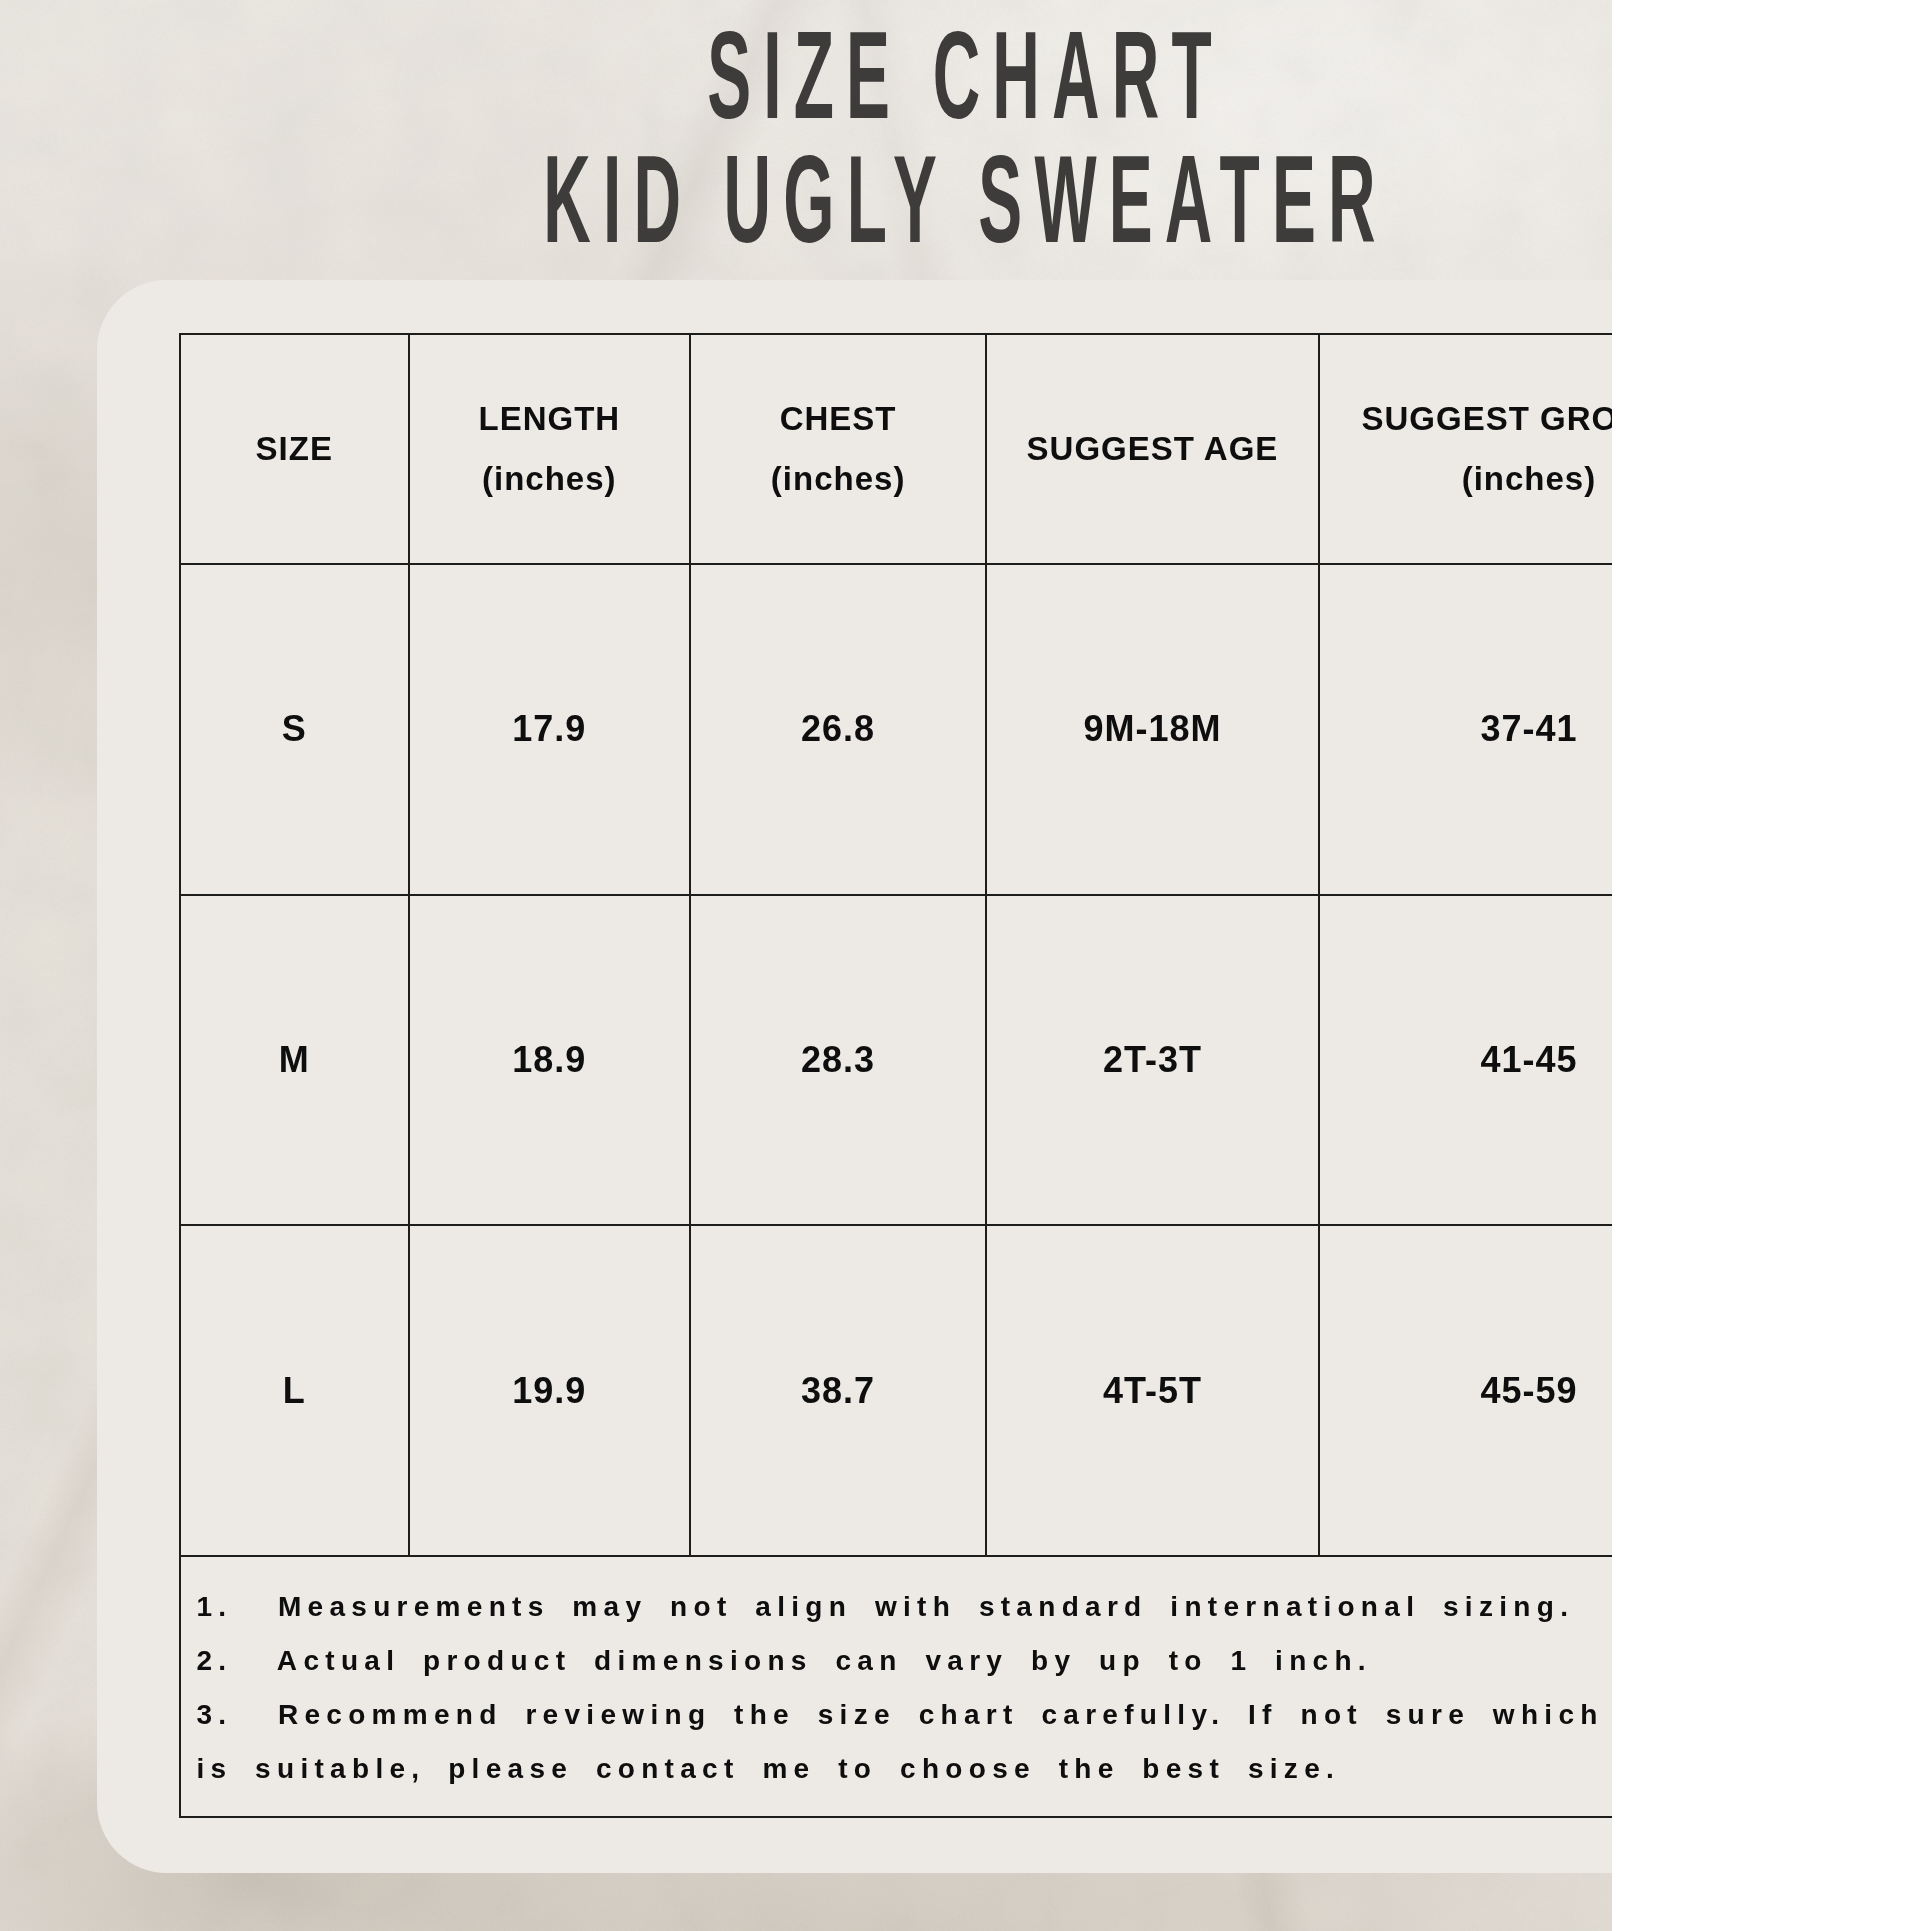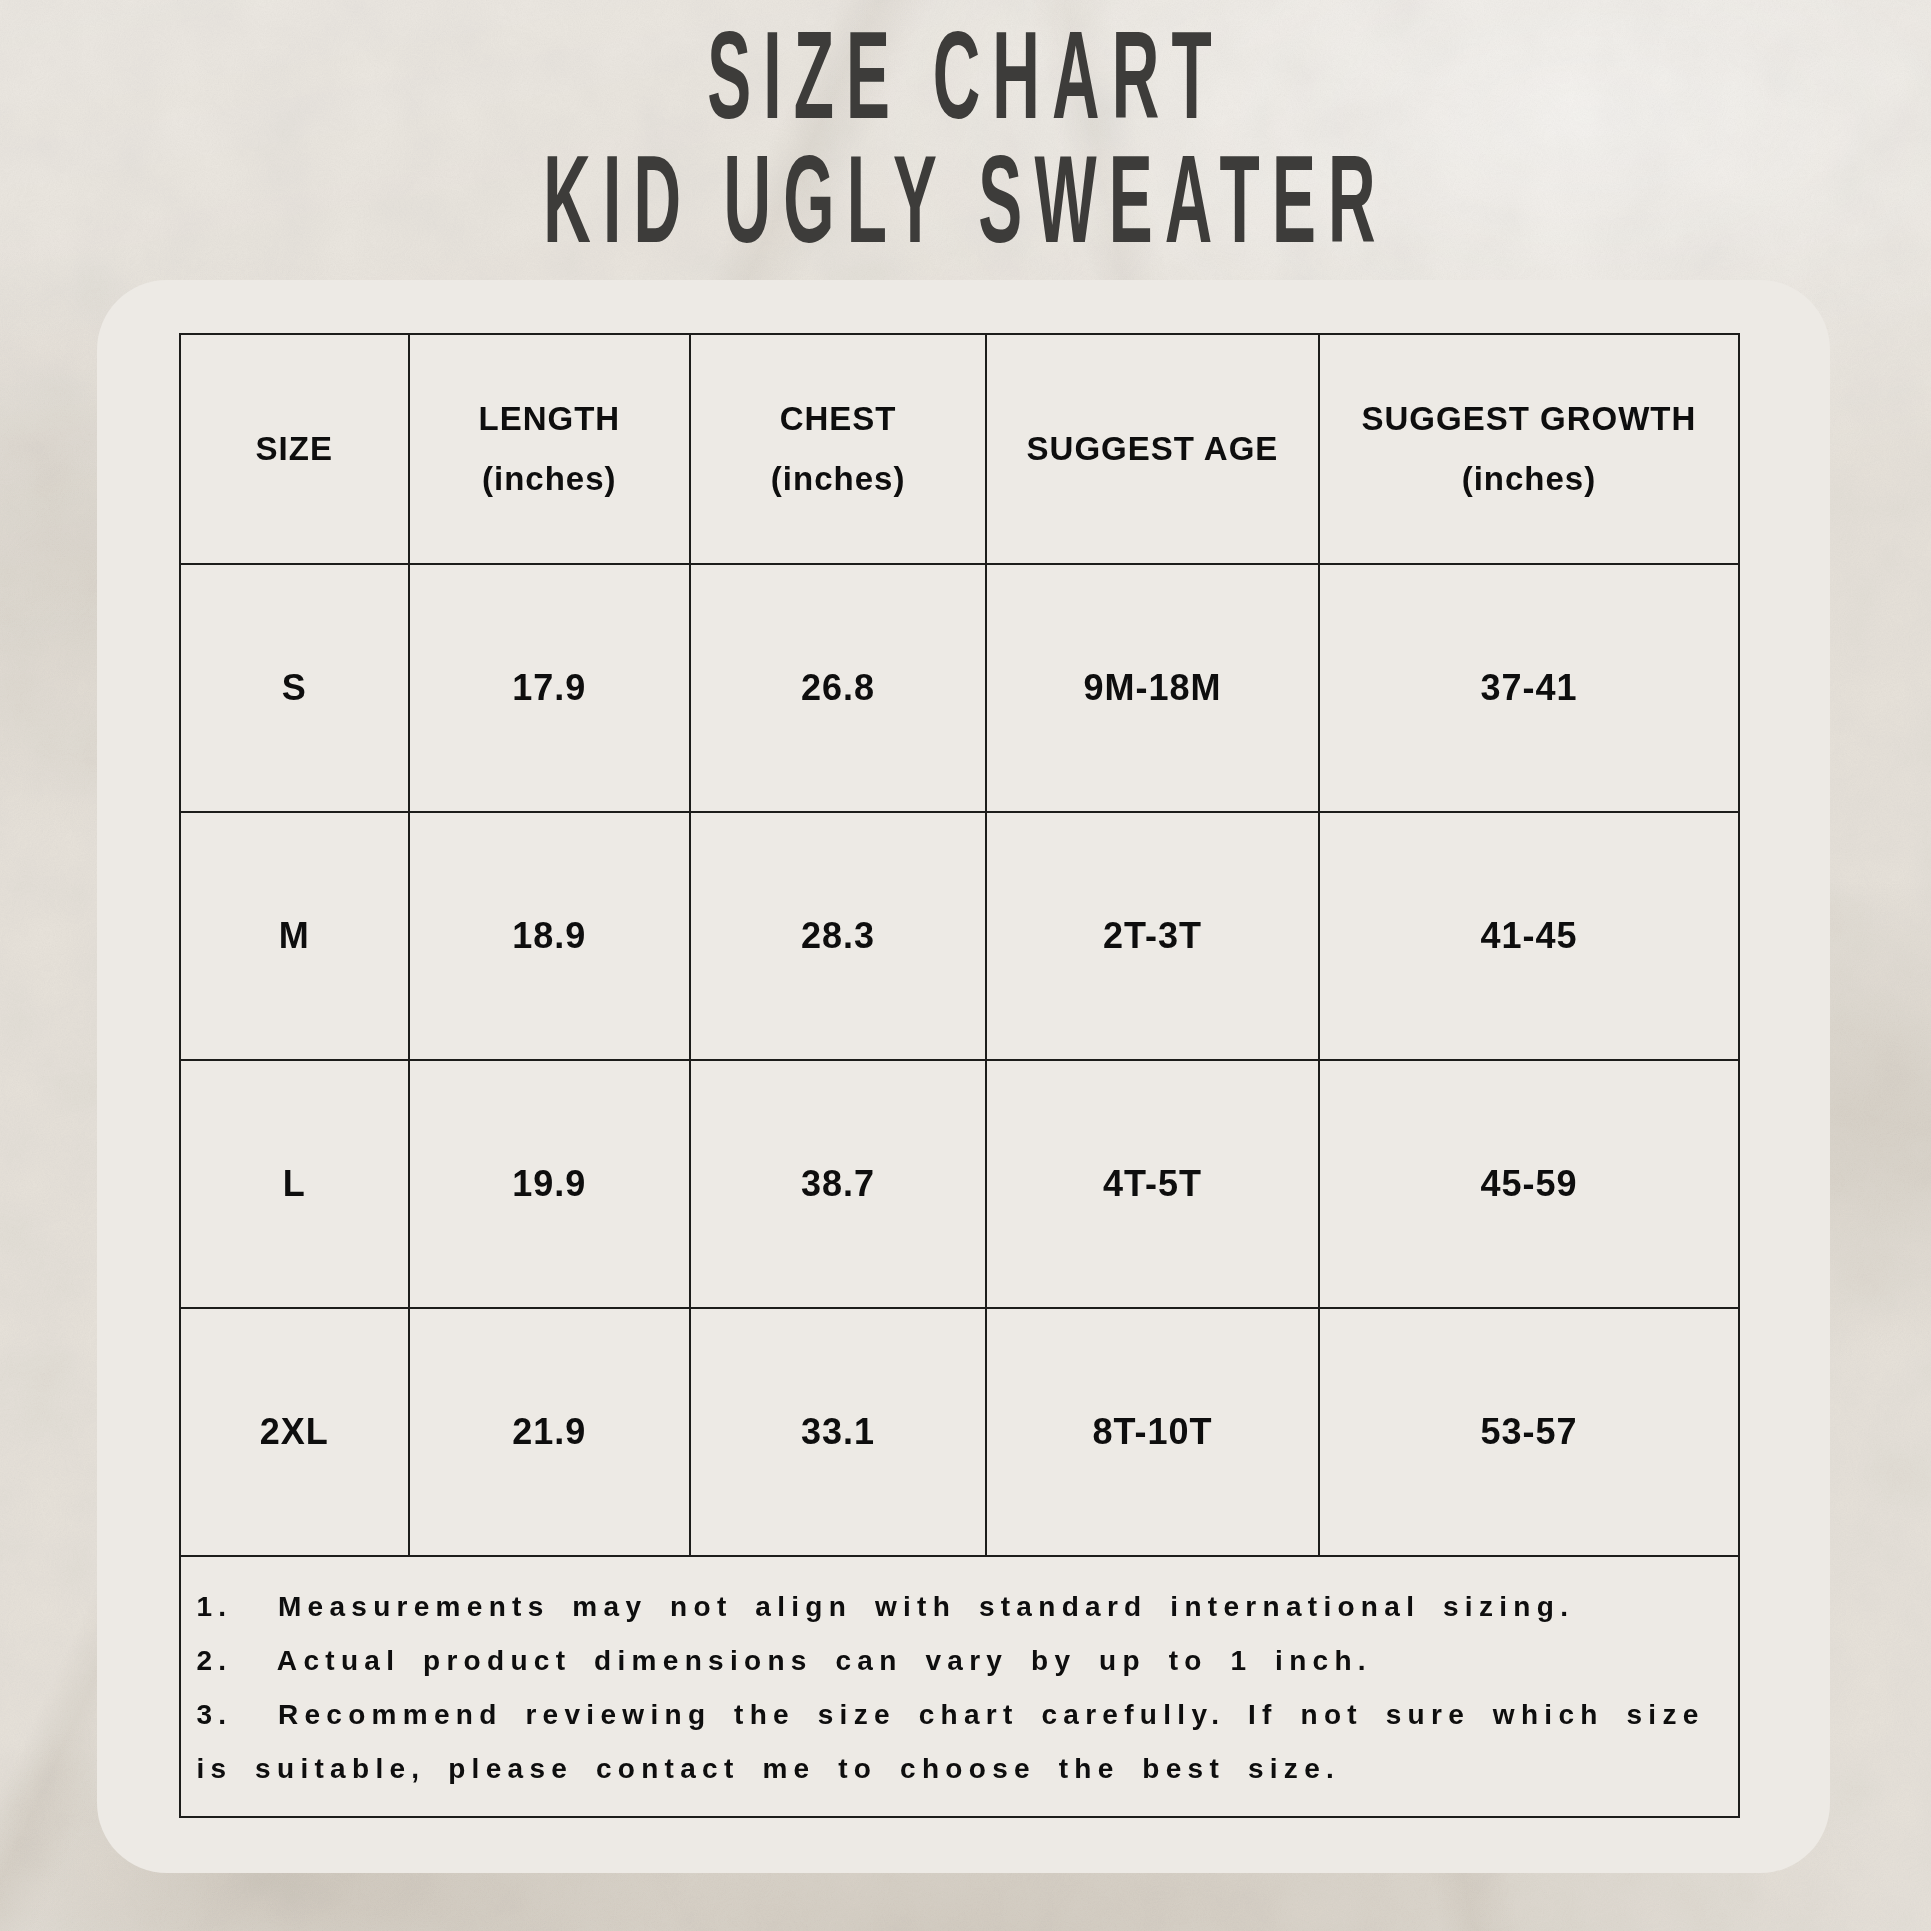--- a/index.html
+++ b/index.html
@@ -4,21 +4,21 @@
 <style>
   html, body {
     margin: 0;
     padding: 0;
     width: 1931px;
     height: 1931px;
     font-family: "Liberation Sans", sans-serif;
   }
   .page {
     position: relative;
-    width: 1931px;
+    width: 1612px;
     height: 1931px;
     overflow: hidden;
     background:
       radial-gradient(1255px 628px at 82% 6%, rgba(255,255,255,0.55), transparent 62%),
       radial-gradient(869px 502px at 6% 28%, rgba(118,104,84,0.10), transparent 60%),
       radial-gradient(1448px 734px at 50% 103%, rgba(128,112,90,0.20), transparent 66%),
       radial-gradient(772px 406px at 97% 58%, rgba(122,108,88,0.13), transparent 60%),
       radial-gradient(676px 290px at 15% 97%, rgba(118,104,84,0.16), transparent 60%),
       linear-gradient(115deg, transparent 29.5%, rgba(110,95,75,0.08) 31%, transparent 33%),
       linear-gradient(78deg, transparent 61.5%, rgba(110,95,75,0.07) 63%, transparent 65%),
@@ -176,27 +176,20 @@
         <td><span class="cell-value">2T-3T</span></td>
         <td><span class="cell-value">41-45</span></td>
       </tr>
       <tr>
         <td><span class="cell-value">L</span></td>
         <td><span class="cell-value">19.9</span></td>
         <td><span class="cell-value">38.7</span></td>
         <td><span class="cell-value">4T-5T</span></td>
         <td><span class="cell-value">45-59</span></td>
       </tr>
-      <tr>
-        <td><span class="cell-value">2XL</span></td>
-        <td><span class="cell-value">21.9</span></td>
-        <td><span class="cell-value">33.1</span></td>
-        <td><span class="cell-value">8T-10T</span></td>
-        <td><span class="cell-value">53-57</span></td>
-      </tr>
     </tbody>
     <tfoot>
       <tr>
         <td class="notes-cell" colspan="5">
           <p class="note-line">1.&nbsp; Measurements may not align with standard international sizing.</p>
           <p class="note-line">2.&nbsp; Actual product dimensions can vary by up to 1 inch.</p>
           <p class="note-line">3.&nbsp; Recommend reviewing the size chart carefully. If not sure which size is suitable, please contact me to choose the best size.</p>
         </td>
       </tr>
     </tfoot>

